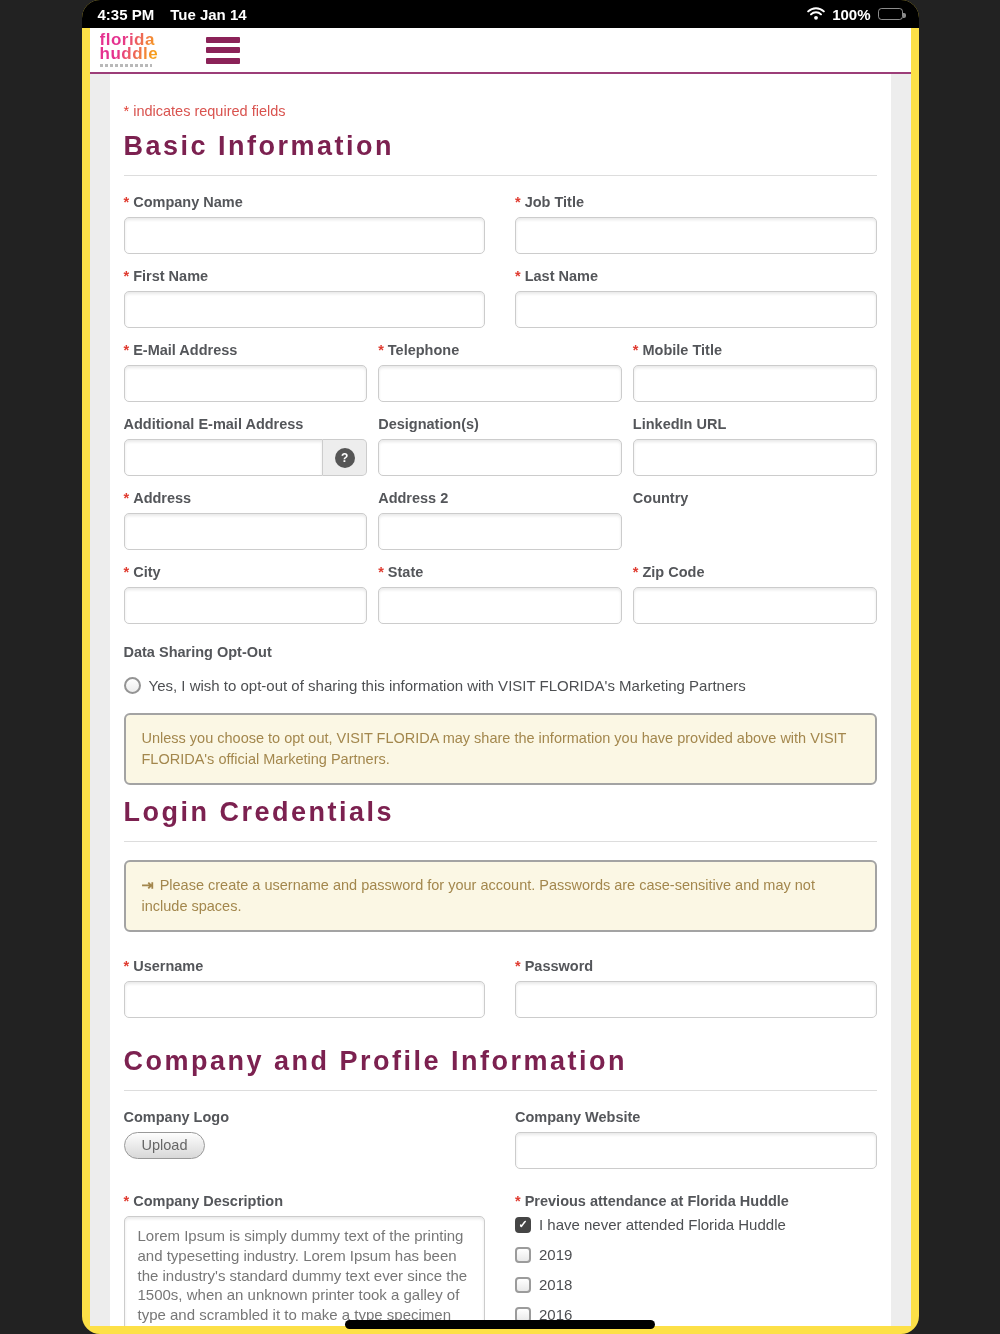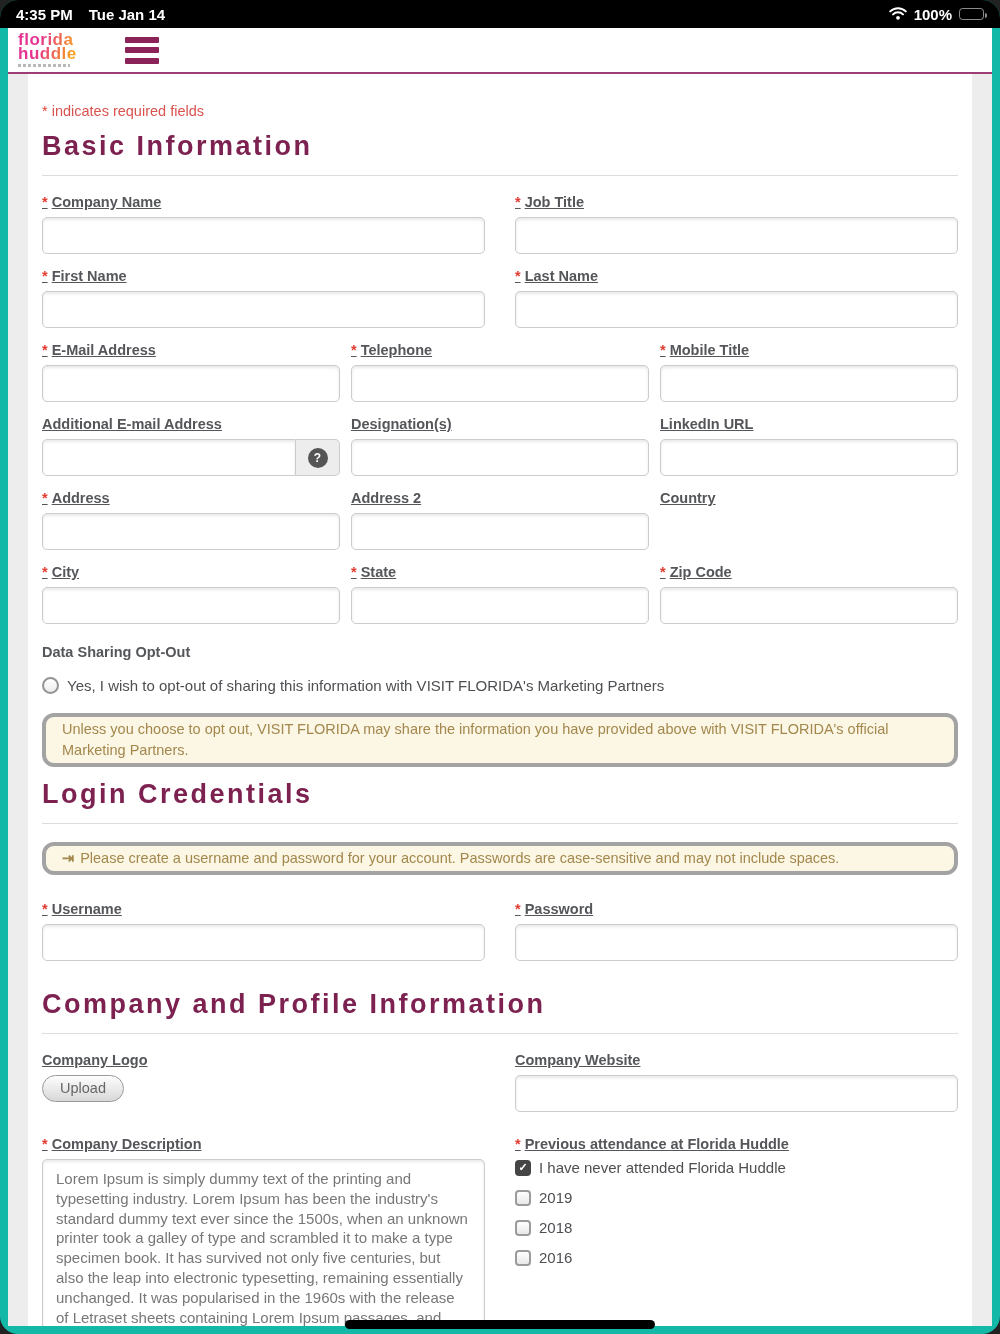--- a/index.html
+++ b/index.html
@@ -1,18 +1,18 @@
 <!DOCTYPE html>
 <html><head>
 <meta charset="utf-8">
 <style>
   * { margin:0; padding:0; box-sizing:border-box; }
   html,body { background:#222; }
   body { font-family:"Liberation Sans", sans-serif; }
-  .device { width:1000px; height:1334px; background:#14b8a6; border-radius:18px; overflow:hidden; position:relative; margin:0 auto; }
+  .device { width:837px; height:1334px; background:#fde047; border-radius:18px; overflow:hidden; position:relative; margin:0 auto; }
 
   
   .statusbar { height:28px; background:#000; color:#fff; display:flex; align-items:center; justify-content:space-between; padding:0 16px; font-size:15px; font-weight:bold; }
   .sb-left { display:flex; gap:16px; }
   .sb-right { display:flex; align-items:center; gap:7px; }
   .battery-shell { width:25px; height:12px; border:1px solid rgba(255,255,255,.55); border-radius:3.5px; position:relative; padding:1px; }
   .battery-fill { width:100%; height:100%; background:#fff; border-radius:2px; }
   .battery-nub { position:absolute; right:-4px; top:3.5px; width:2.5px; height:5px; background:rgba(255,255,255,.55); border-radius:0 2px 2px 0; }
 
   
@@ -29,37 +29,37 @@
   
   .page { padding:0 20px; height:100%; }
   .content { background:#fff; min-height:100%; padding:2px 14px 80px; }
 
   .required-note { color:#d9534f; font-size:14.5px; margin:27px 0 6px; }
   h1.section { color:#7c2150; font-size:27px; font-weight:bold; letter-spacing:2.5px; padding-bottom:13px; border-bottom:1px solid #ddd; margin:12px 0 18px; }
 
   .grid2 { display:grid; grid-template-columns:1fr 1fr; column-gap:30px; }
   .grid3 { display:grid; grid-template-columns:1fr 1fr 1fr; column-gap:11px; }
   .field { margin-bottom:14px; }
-  .field label { display:block; font-weight:bold; color:#54565a; font-size:14.5px; margin-bottom:7px;text-decoration:underline; }
+  .field label { display:block; font-weight:bold; color:#54565a; font-size:14.5px; margin-bottom:7px; }
   .star { color:#e03c31; margin-right:4px; }
   .txt { width:100%; height:37px; border:1px solid #ccc; border-radius:5px; background:#fff; box-shadow:inset 0 2px 3px rgba(0,0,0,.09); font:14px "Liberation Sans",sans-serif; padding:0 10px; color:#555; outline:none; }
 
   .input-group { display:flex; }
   .input-group .txt { flex:1; border-radius:5px 0 0 5px; }
   .addon { width:44px; border:1px solid #ccc; border-left:none; border-radius:0 5px 5px 0; background:#ededed; display:flex; align-items:center; justify-content:center; cursor:pointer; }
   .help-circle { width:20px; height:20px; border-radius:50%; background:#555; color:#fff; font-size:12px; font-weight:bold; display:flex; align-items:center; justify-content:center; }
 
   .select { position:relative; height:37px; border:1px solid #bbb; border-radius:5px; background:linear-gradient(#d6d6d6,#efefef); color:#8a8a8a; font-size:14px; line-height:35px; padding:0 34px 0 10px; cursor:pointer; }
   .select-arrow { position:absolute; right:0; top:0; bottom:0; width:27px; border-left:1px solid #c2c2c2; border-radius:0 5px 5px 0; background:linear-gradient(#c9c9c9,#e2e2e2); color:#fff; font-size:9px; display:flex; align-items:center; justify-content:center; }
 
   .subhead { font-weight:bold; color:#54565a; font-size:14.5px; margin:6px 0 0; }
   .radio-row { display:flex; align-items:flex-end; gap:8px; margin-top:17px; color:#4d4f52; font-size:15px; }
   .radio { width:17px; height:17px; border:2px solid #949494; border-radius:50%; background:linear-gradient(#fff,#ececec); flex:none; cursor:pointer; }
 
-  .alert { background:#fbf7e4; border:4px solid #a3a3a3; border-radius:12px; padding:2px 16px; color:#a3874d; font-size:14.5px; line-height:1.45; margin-top:19px; }
+  .alert { background:#fbf7e4; border:2px solid #a3a3a3; border-radius:6px; padding:13px 16px; color:#a3874d; font-size:14.5px; line-height:1.45; margin-top:19px; }
   .alert .icn { margin-right:6px; font-weight:bold; }
 
   .mt30 { margin-top:30px; }
   .mt28 { margin-top:26px; }
 
   .upload-btn { display:inline-block; padding:4px 17px 5px; border:1px solid #999; border-radius:15px; background:linear-gradient(#fdfdfd,#d8d8d8); color:#666; font-size:14.5px; cursor:pointer; }
 
   textarea.desc { width:100%; height:300px; border:1px solid #ccc; border-radius:5px; box-shadow:inset 0 2px 3px rgba(0,0,0,.09); resize:none; padding:9px 13px; font:15px/1.32 "Liberation Sans",sans-serif; color:#777; outline:none; }
 
   .cb-row { display:flex; align-items:center; gap:8px; margin-bottom:13px; color:#4d4f52; font-size:15px; }

